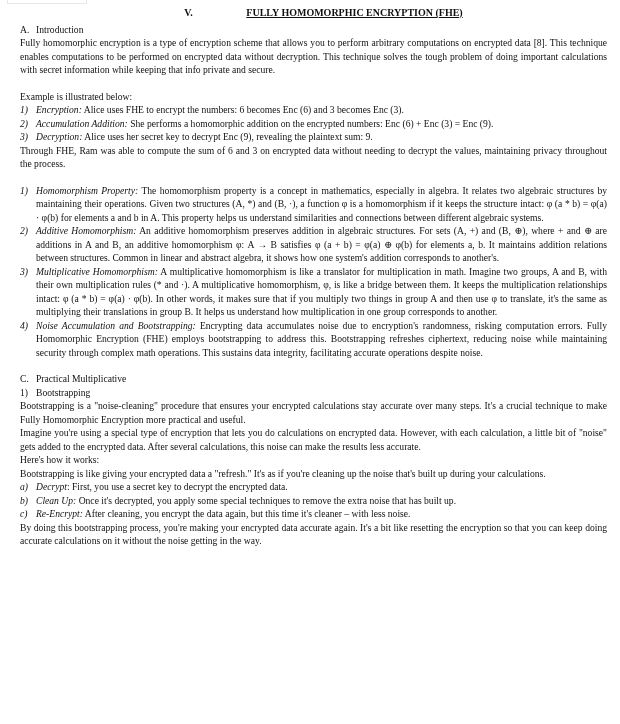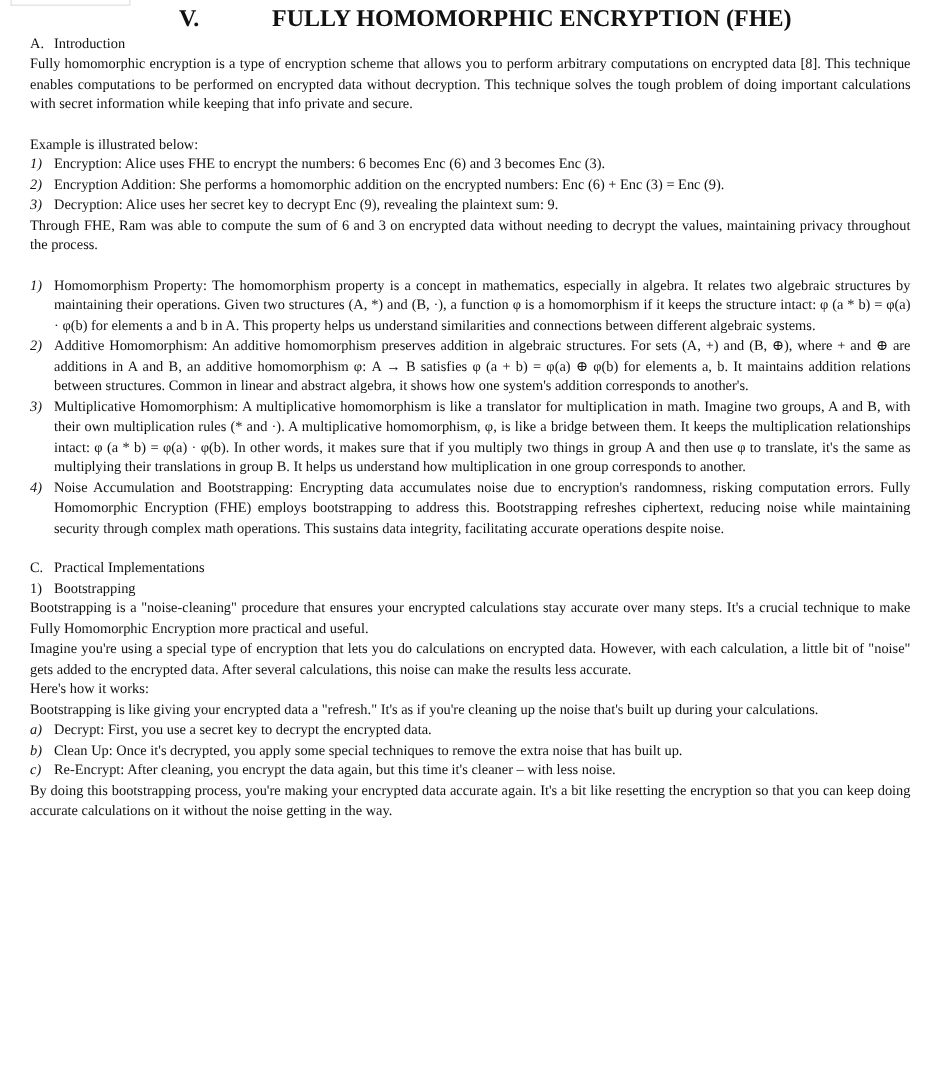--- a/index.html
+++ b/index.html
@@ -1,30 +1,30 @@
 <!DOCTYPE html>
 <html><head>
 <meta charset="utf-8">
 <style>
   html, body { margin:0; padding:0; background:#ffffff; }
   body { width:620px; height:724px; overflow:hidden; position:relative;
          font-family:"Liberation Serif", "DejaVu Serif", serif; color:#111; }
   .frame-box { position:absolute; left:7px; top:0; width:78px; height:3px;
                border:1px solid #e6e6e6; border-top:none; }
   .page { position:absolute; left:20px; top:6px; width:587px; font-size:9.6px; line-height:13.5px; }
-  .title { text-align:center; font-weight:bold; font-size:16px; margin:0 0 3px 0; padding-left:20px; }
+  .title { text-align:center; font-weight:bold; font-size:10px; margin:0 0 3px 0; padding-left:20px;text-decoration:underline; }
   .title .num { display:inline-block; width:62px; text-align:left; }
   .sec { margin:0; }
   .sec .lbl { display:inline-block; width:16px; }
   p { margin:0; text-align:justify; }
   .gap { height:13px; }
   .item { display:flex; margin:0; }
   .item .n { flex:0 0 16px; font-style:italic; }
   .item .body { flex:1; text-align:justify; }
-  .item .body .h { }
+  .item .body .h { font-style:italic; }
 </style>
 </head>
 <body>
 
 <div class="frame-box"></div>
 
 <div class="page">
   <div class="title">
     <span class="num">V.</span><span>FULLY HOMOMORPHIC ENCRYPTION (FHE)</span>
   </div>
@@ -34,21 +34,21 @@
   </div>
   <p>Fully homomorphic encryption is a type of encryption scheme that allows you to perform arbitrary computations on encrypted data [8]. This technique enables computations to be performed on encrypted data without decryption. This technique solves the tough problem of doing important calculations with secret information while keeping that info private and secure.</p>
   <div class="gap"></div>
   <p>Example is illustrated below:</p>
   <div class="item">
     <span class="n">1)</span>
     <span class="body"><span class="h">Encryption:</span><span> Alice uses FHE to encrypt the numbers: 6 becomes Enc (6) and 3 becomes Enc (3).</span></span>
   </div>
   <div class="item">
     <span class="n">2)</span>
-    <span class="body"><span class="h">Encryption Addition:</span><span> She performs a homomorphic addition on the encrypted numbers: Enc (6) + Enc (3) = Enc (9).</span></span>
+    <span class="body"><span class="h">Accumulation Addition:</span><span> She performs a homomorphic addition on the encrypted numbers: Enc (6) + Enc (3) = Enc (9).</span></span>
   </div>
   <div class="item">
     <span class="n">3)</span>
     <span class="body"><span class="h">Decryption:</span><span> Alice uses her secret key to decrypt Enc (9), revealing the plaintext sum: 9.</span></span>
   </div>
   <p>Through FHE, Ram was able to compute the sum of 6 and 3 on encrypted data without needing to decrypt the values, maintaining privacy throughout the process.</p>
   <div class="gap"></div>
 
   <div class="item">
     <span class="n">1)</span>
@@ -62,21 +62,21 @@
     <span class="n">3)</span>
     <span class="body"><span class="h">Multiplicative Homomorphism:</span><span> A multiplicative homomorphism is like a translator for multiplication in math. Imagine two groups, A and B, with their own multiplication rules (* and ·). A multiplicative homomorphism, φ, is like a bridge between them. It keeps the multiplication relationships intact: φ (a * b) = φ(a) · φ(b). In other words, it makes sure that if you multiply two things in group A and then use φ to translate, it's the same as multiplying their translations in group B. It helps us understand how multiplication in one group corresponds to another.</span></span>
   </div>
   <div class="item">
     <span class="n">4)</span>
     <span class="body"><span class="h">Noise Accumulation and Bootstrapping:</span><span> Encrypting data accumulates noise due to encryption's randomness, risking computation errors. Fully Homomorphic Encryption (FHE) employs bootstrapping to address this. Bootstrapping refreshes ciphertext, reducing noise while maintaining security through complex math operations. This sustains data integrity, facilitating accurate operations despite noise.</span></span>
   </div>
   <div class="gap"></div>
 
   <div class="sec">
-    <span class="lbl">C.</span><span>Practical Implementations</span>
+    <span class="lbl">C.</span><span>Practical Multiplicative</span>
   </div>
   <div class="sec">
     <span class="lbl">1)</span><span>Bootstrapping</span>
   </div>
   <p>Bootstrapping is a "noise-cleaning" procedure that ensures your encrypted calculations stay accurate over many steps. It's a crucial technique to make Fully Homomorphic Encryption more practical and useful.</p>
   <p>Imagine you're using a special type of encryption that lets you do calculations on encrypted data. However, with each calculation, a little bit of "noise" gets added to the encrypted data. After several calculations, this noise can make the results less accurate.</p>
   <p>Here's how it works:</p>
   <p>Bootstrapping is like giving your encrypted data a "refresh." It's as if you're cleaning up the noise that's built up during your calculations.</p>
   <div class="item">
     <span class="n">a)</span>

